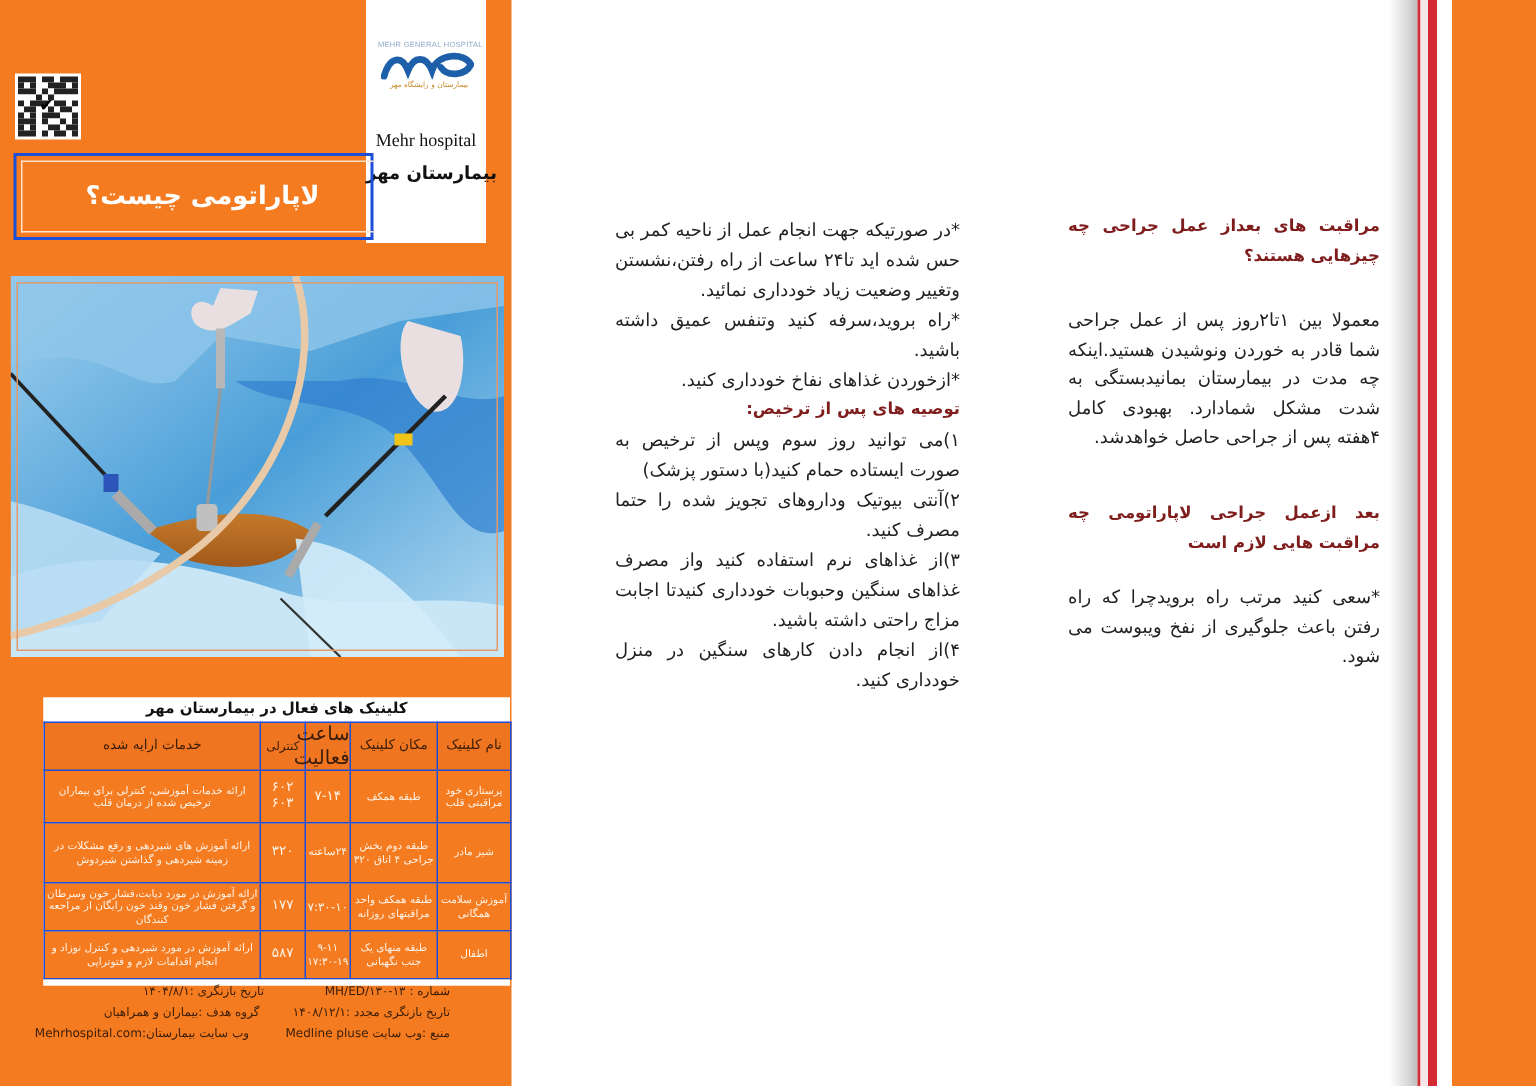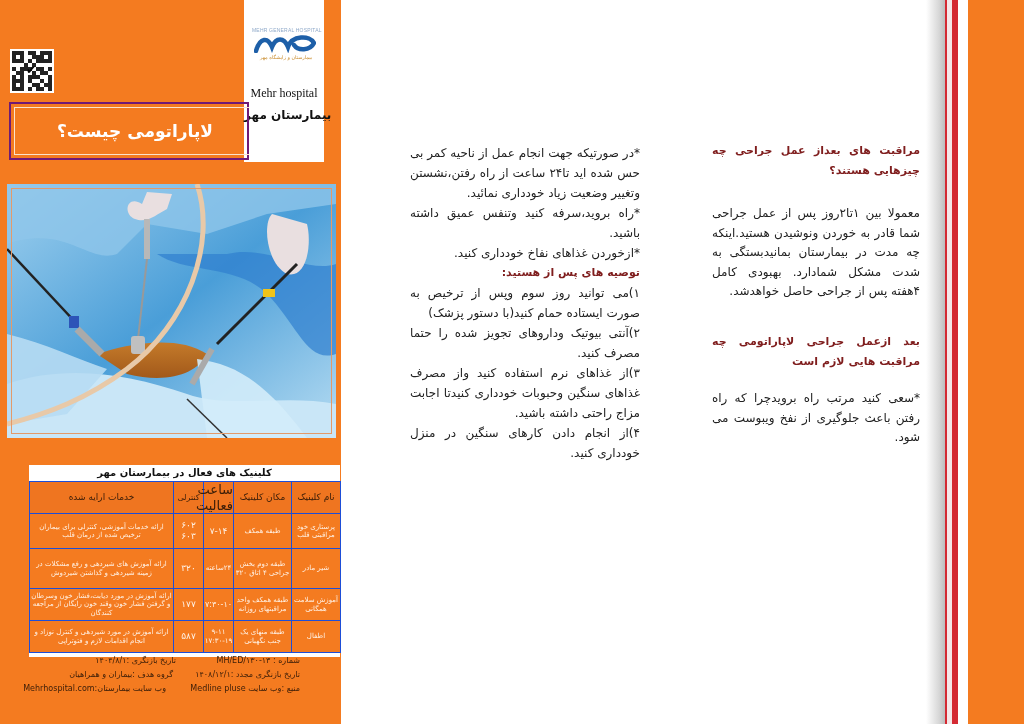--- a/index.html
+++ b/index.html
@@ -13,21 +13,21 @@
   .logo-mark { position: absolute; left: 10px; top: 33px; width: 62px; height: 20px; }
   .logo-fa-sub { position: absolute; left: 8px; top: 54px; width: 68px; font-size: 5px; color: #c88a2a; white-space: nowrap; direction: rtl; }
   .hosp-fa { position: absolute; left: 0; top: 68px; width: 104px; text-align: left; font-size: 12px; font-weight: bold; color: #111; direction: rtl; margin-top: 40px; }
   .hosp-en { position: absolute; left: 0; top: 86px; width: 80px; text-align: center; font-size: 12px; color: #111; font-family: "Liberation Serif", serif; white-space: nowrap; }
 
   .qr { position: absolute; left: 10px; top: 49px; width: 44px; height: 44px; background: #fff; padding: 2px; }
   .qr-grid { width: 40px; height: 40px; display: grid; grid-template-columns: repeat(10, 4px); grid-template-rows: repeat(10, 4px); }
   .qr-grid span { display: block; }
   .qr-check { position: absolute; left: 16px; top: 14px; font-size: 12px; color: #000; }
 
-  .title-frame { position: absolute; left: 9px; top: 102px; width: 240px; height: 58px; border: 2px solid #701a75; }
+  .title-frame { position: absolute; left: 9px; top: 102px; width: 240px; height: 58px; border: 2px solid #1d4ed8; }
   .title-frame-inner { position: absolute; left: 3px; top: 3px; right: -2px; bottom: 3px; border: 1px solid #fbe3cc; border-right: none; }
   .title-text { position: absolute; left: 0; top: 17px; width: 226px; text-align: right; font-size: 17px; font-weight: bold; color: #fff; direction: rtl; padding-right: 24px; }
 
   .photo { position: absolute; left: 7px; top: 184px; width: 329px; height: 254px; overflow: hidden; }
   .photo-frame { position: absolute; left: 4px; top: 4px; right: 4px; bottom: 4px; border: 1px solid #e39a6a; }
 
   
   .clinic-table-wrap { position: absolute; left: 29px; top: 465px; width: 311px; background: #fff; padding-top: 0; }
   .clinic-caption { height: 16px; text-align: center; font-size: 10px; font-weight: bold; color: #111; direction: rtl; line-height: 16px; background: #fff; }
   table.clinic { width: 311px; border-collapse: collapse; direction: rtl; table-layout: fixed; }
@@ -286,21 +286,21 @@
     <div class="footer-row" style="right:168px; top:18px;">گروه هدف :بیماران و همراهیان</div>
     <div class="footer-row" style="right:41px; top:32px;">منبع :وب سایت Medline pluse</div>
     <div class="footer-row" style="right:175px; top:32px;">وب سایت بیمارستان:Mehrhospital.com</div>
   </div>
 </div>
 
 <div class="mid-col">
   <p>*در صورتیکه جهت انجام عمل از ناحیه کمر بی حس شده اید تا۲۴ ساعت از راه رفتن،نشستن وتغییر وضعیت زیاد خودداری نمائید.</p>
   <p>*راه بروید،سرفه کنید وتنفس عمیق داشته باشید.</p>
   <p>*ازخوردن غذاهای نفاخ خودداری کنید.</p>
-  <p class="orange-heading mid-heading">توصیه های پس از هستید:</p>
+  <p class="orange-heading mid-heading">توصیه های پس از ترخیص:</p>
   <p>۱)می توانید روز سوم وپس از ترخیص به صورت ایستاده حمام کنید(با دستور پزشک)</p>
   <p>۲)آنتی بیوتیک وداروهای تجویز شده را حتما مصرف کنید.</p>
   <p>۳)از غذاهای نرم استفاده کنید واز مصرف غذاهای سنگین وحبوبات خودداری کنیدتا اجابت مزاج راحتی داشته باشید.</p>
   <p>۴)از انجام دادن کارهای سنگین در منزل خودداری کنید.</p>
 </div>
 
 <div class="right-col">
   <p class="orange-heading heading-1">مراقبت های بعداز عمل جراحی چه چیزهایی هستند؟</p>
   <p class="body-1">معمولا بین ۱تا۲روز پس از عمل جراحی شما قادر به خوردن ونوشیدن هستید.اینکه چه مدت در بیمارستان بمانیدبستگی به شدت مشکل شمادارد. بهبودی کامل ۴هفته پس از جراحی حاصل خواهدشد.</p>
   <p class="orange-heading heading-2">بعد ازعمل جراحی لاپاراتومی چه مراقبت هایی لازم است</p>

